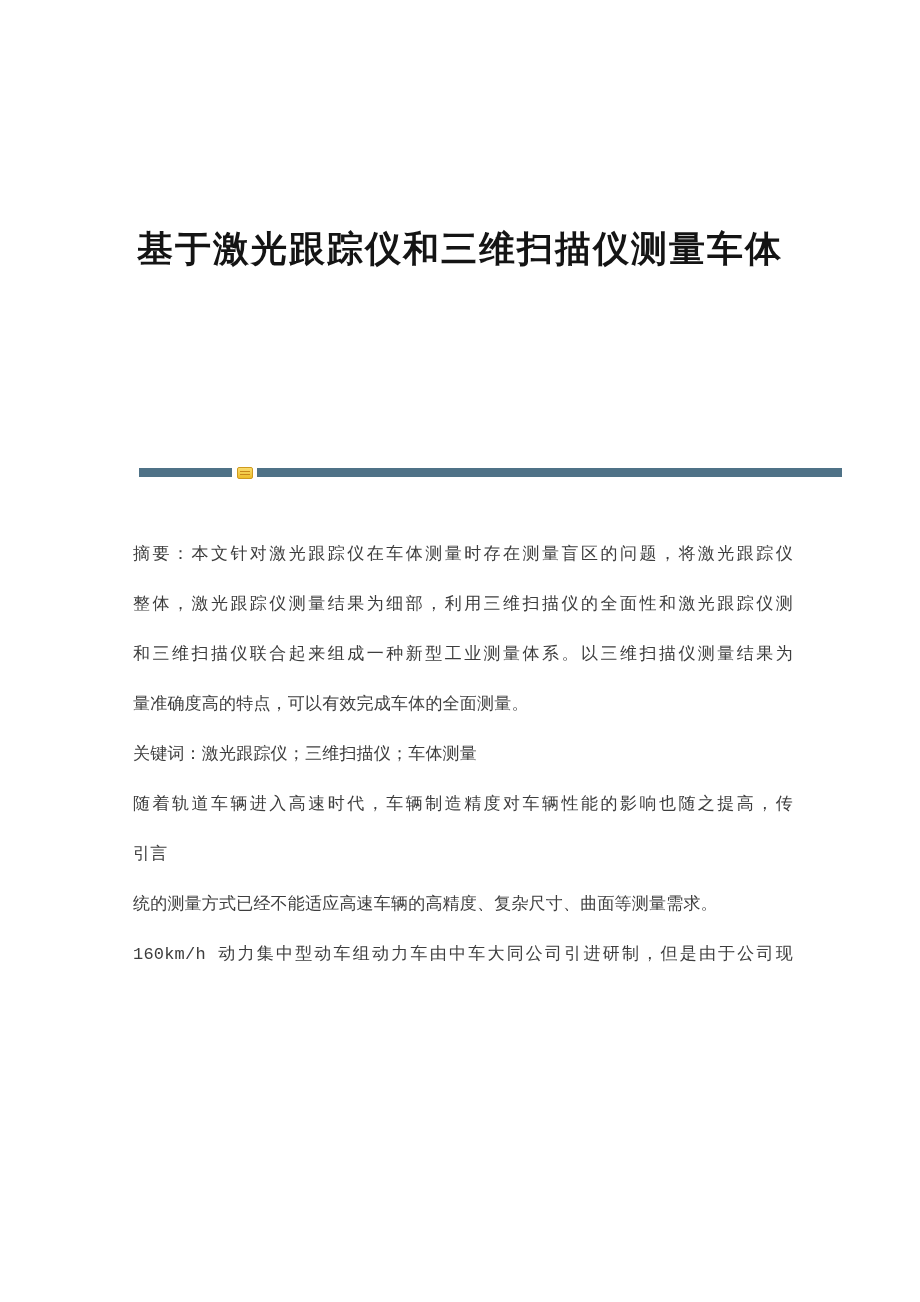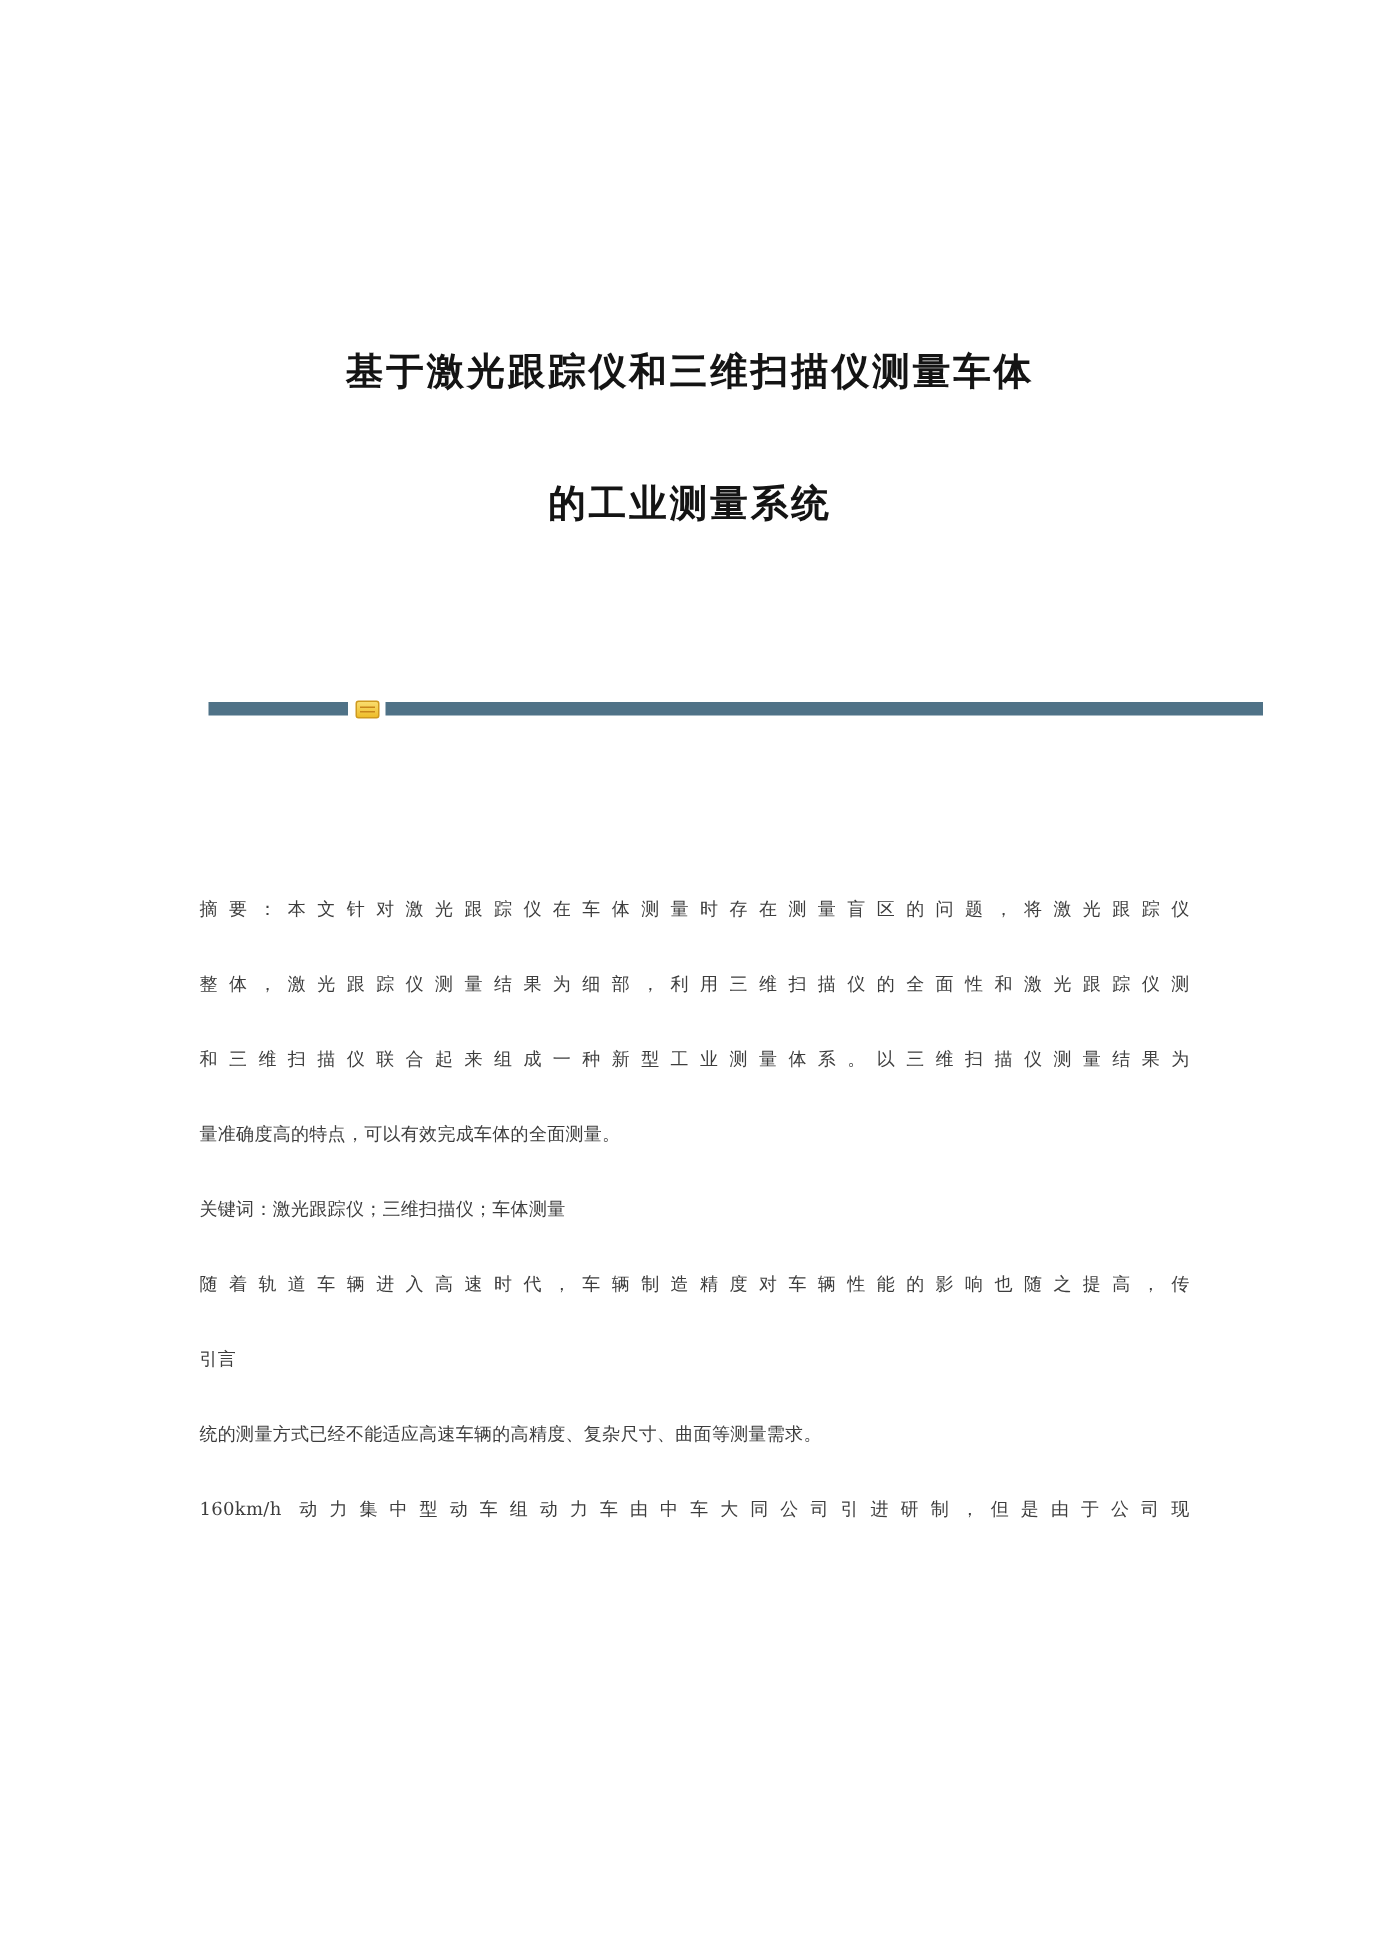--- a/index.html
+++ b/index.html
@@ -15,21 +15,21 @@
     overflow: hidden;
     font-family: "DejaVu Serif", "Liberation Serif", serif;
   }
   .doc-title {
     position: absolute;
     top: 204px;
     left: 0;
     width: 920px;
     margin: 0;
     text-align: center;
-    font-size: 25px;
+    font-size: 36px;
     font-weight: 700;
     color: #141414;
     line-height: 88px;
     letter-spacing: 2px;
   }
   .doc-title .t-line {
     display: block;
   }
   .divider {
     position: absolute;
@@ -66,45 +66,45 @@
     gap: 2px;
     padding: 0 2px;
   }
   .doc-icon i {
     display: block;
     height: 1px;
     background: #c8861a;
   }
   .body-text {
     position: absolute;
-    top: 581px;
+    top: 530px;
     left: 133px;
     width: 660px;
-    font-size: 12px;
+    font-size: 17px;
     color: #3d3d3d;
+    font-family: Liberation Mono, monospace;
   }
   .line {
     margin: 0;
     line-height: 50px;
     text-align: justify;
     text-align-last: left;
     letter-spacing: 0.2px;
   }
   .line.jl {
     text-align-last: justify;
   }
 </style>
 </head>
 <body>
 
 <div class="page">
 
   <h1 class="doc-title">
     <span class="t-line">基于激光跟踪仪和三维扫描仪测量车体</span>
-    <span class="t-line">的工业测量系统</span>
   </h1>
 
   <div class="divider">
     <span class="bar bar-left"></span>
     <span class="icon-slot">
       <span class="doc-icon">
           <i></i>
           <i></i>
         </span>
     </span>

